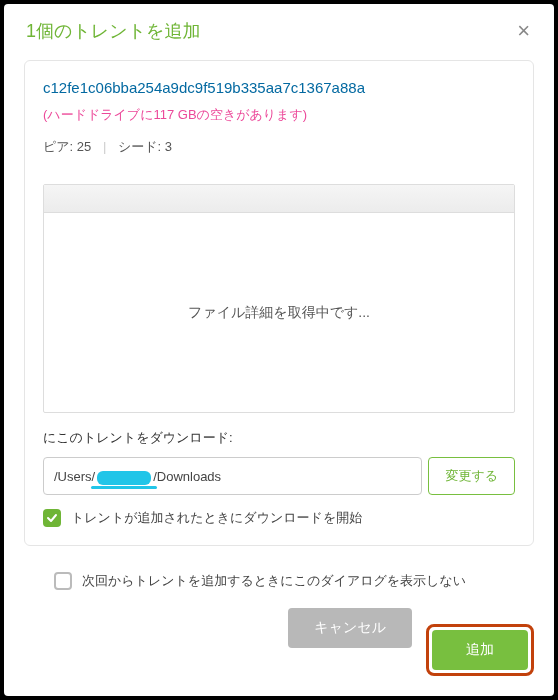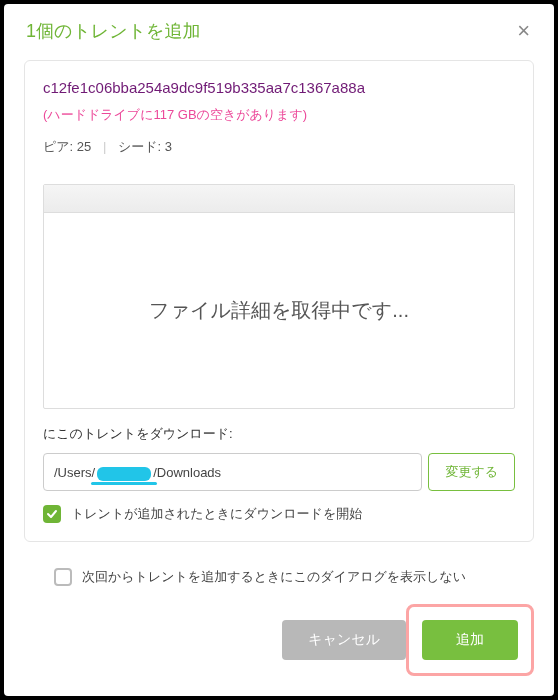--- a/index.html
+++ b/index.html
@@ -41,21 +41,21 @@
     border-radius: 6px;
     margin: 6px 20px 14px 20px;
     padding: 18px 18px 18px 18px;
     flex: 1;
     display: flex;
     flex-direction: column;
     background: #fff;
   }
   .hash {
     font-size: 15px;
-    color: #701a75;
+    color: #0369a1;
     font-weight: 500;
     word-break: break-all;
     margin-bottom: 10px;
   }
   .disk {
     font-size: 13px;
     color: #ec4899;
     margin-bottom: 14px;
   }
   .peers-row {
@@ -79,21 +79,21 @@
     height: 28px;
     background: linear-gradient(#f5f5f5, #ececec);
     border-bottom: 1px solid #ddd;
   }
   .file-body {
     flex: 1;
     display: flex;
     align-items: center;
     justify-content: center;
     color: #555;
-    font-size: 20px;
+    font-size: 14px;
   }
   .dl-label {
     font-size: 13px;
     color: #333;
     margin: 16px 0 10px 0;
   }
   .path-row {
     display: flex;
     gap: 6px;
     align-items: center;
@@ -168,44 +168,44 @@
   .footer {
     padding: 8px 20px 20px 20px;
   }
   .footer .chk-row {
     margin: 4px 0 18px 30px;
     color: #444;
   }
   .btn-row {
     display: flex;
     justify-content: flex-end;
-    gap: 0;
-    align-items: center;
+    gap: 14px;
   }
   .btn {
     height: 40px;
     padding: 0 26px;
     border: none;
     border-radius: 4px;
     font-size: 14px;
     cursor: pointer;
     color: #fff;
   }
   .btn-cancel {
     background: #b8b8b8;
   }
   .btn-add {
     background: #78bf3f;
     padding: 0 34px;
   }
   .highlight-ring {
-    border: 3px solid #fca5a5;
+    border: 3px solid #c2410c;
     border-radius: 8px;
-    padding: 13px;
+    padding: 3px;
     display: inline-block;
+    margin-top: 16px;
   }
 </style>
 </head>
 <body>
 
 <div class="dialog">
 
   <div class="header">
     <div class="title">1個のトレントを追加</div>
     <div class="close-x">×</div>

